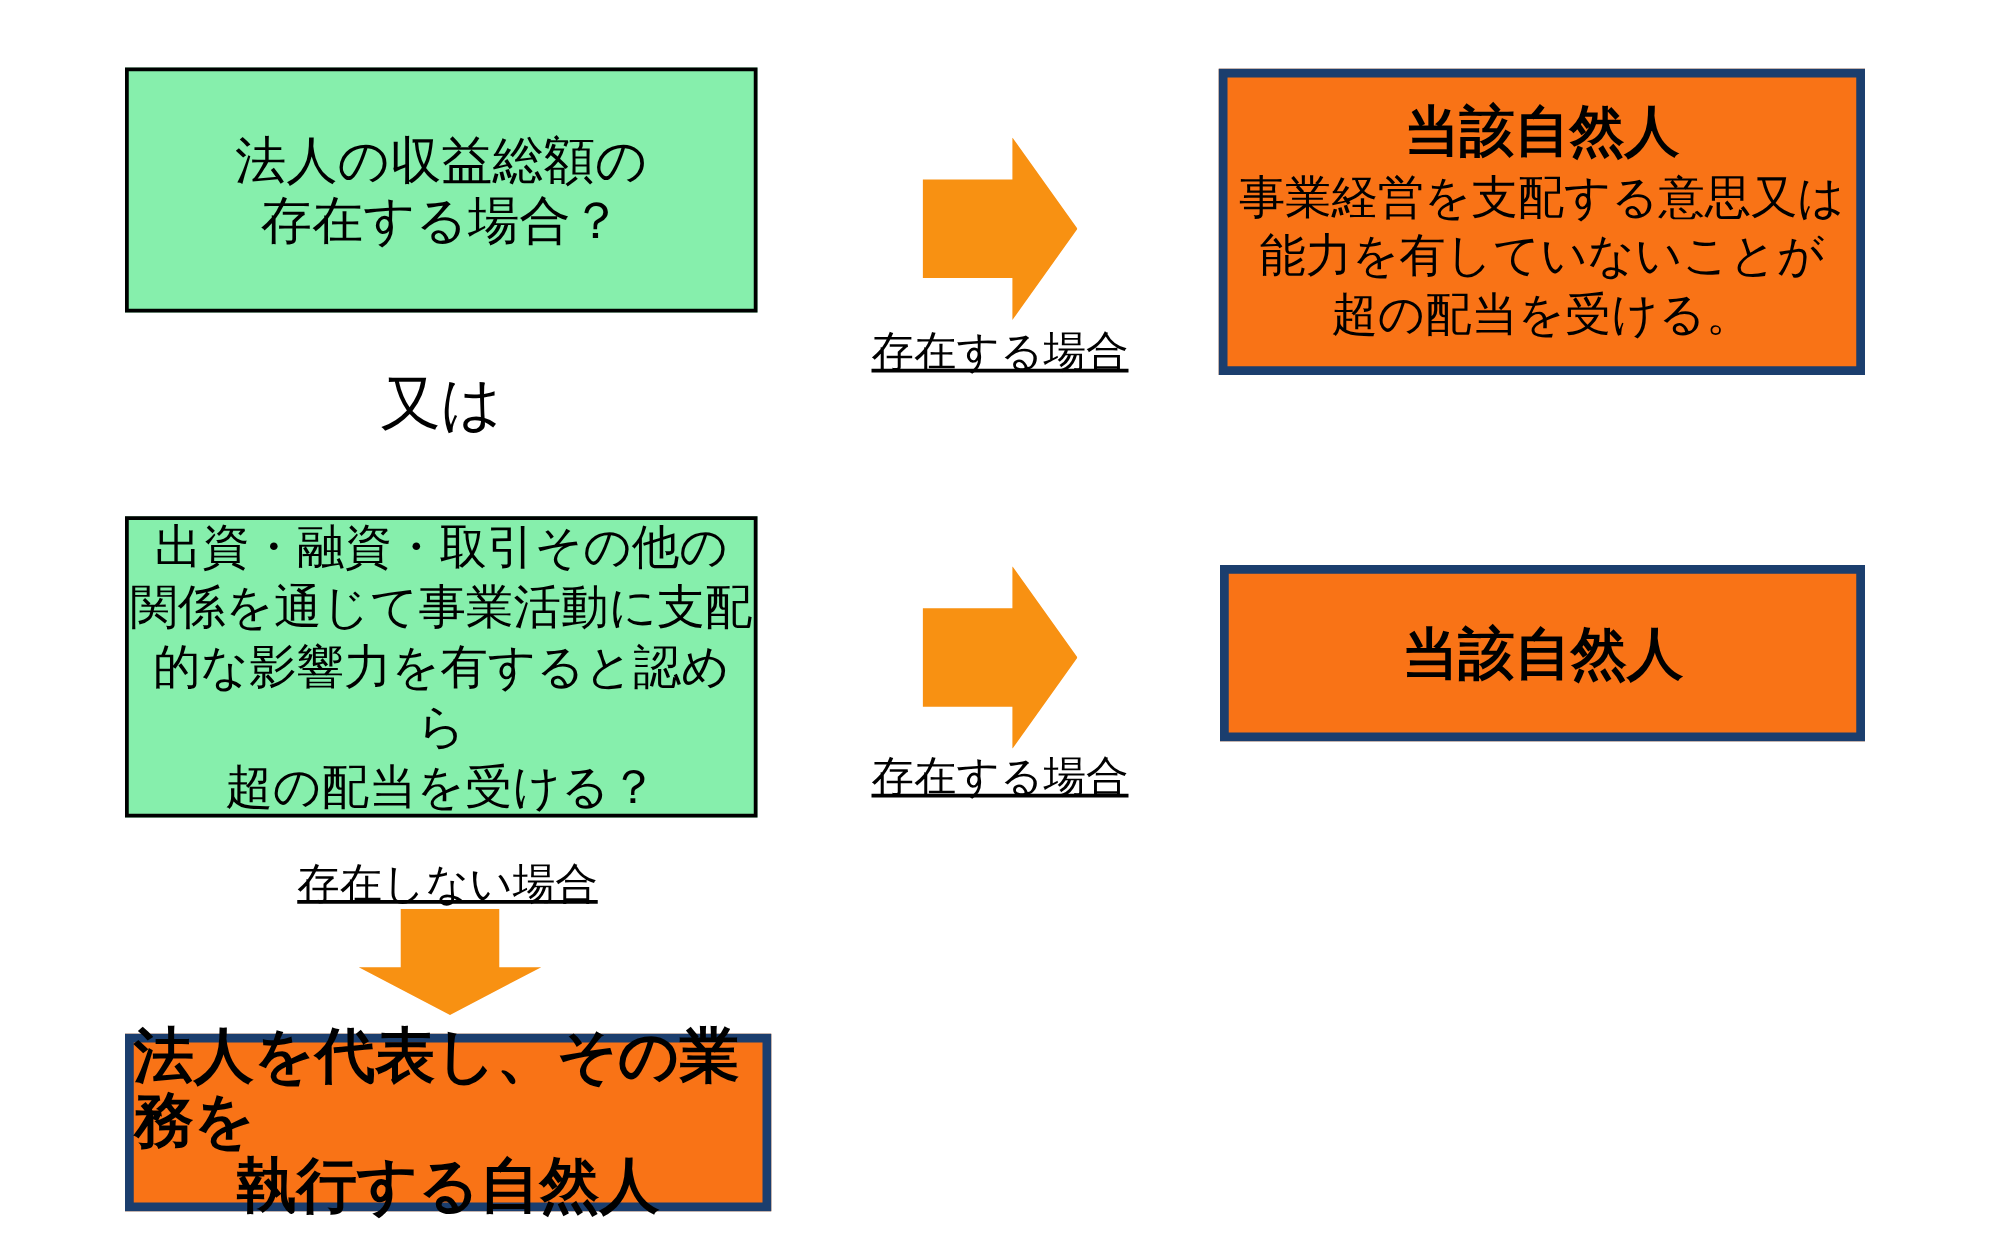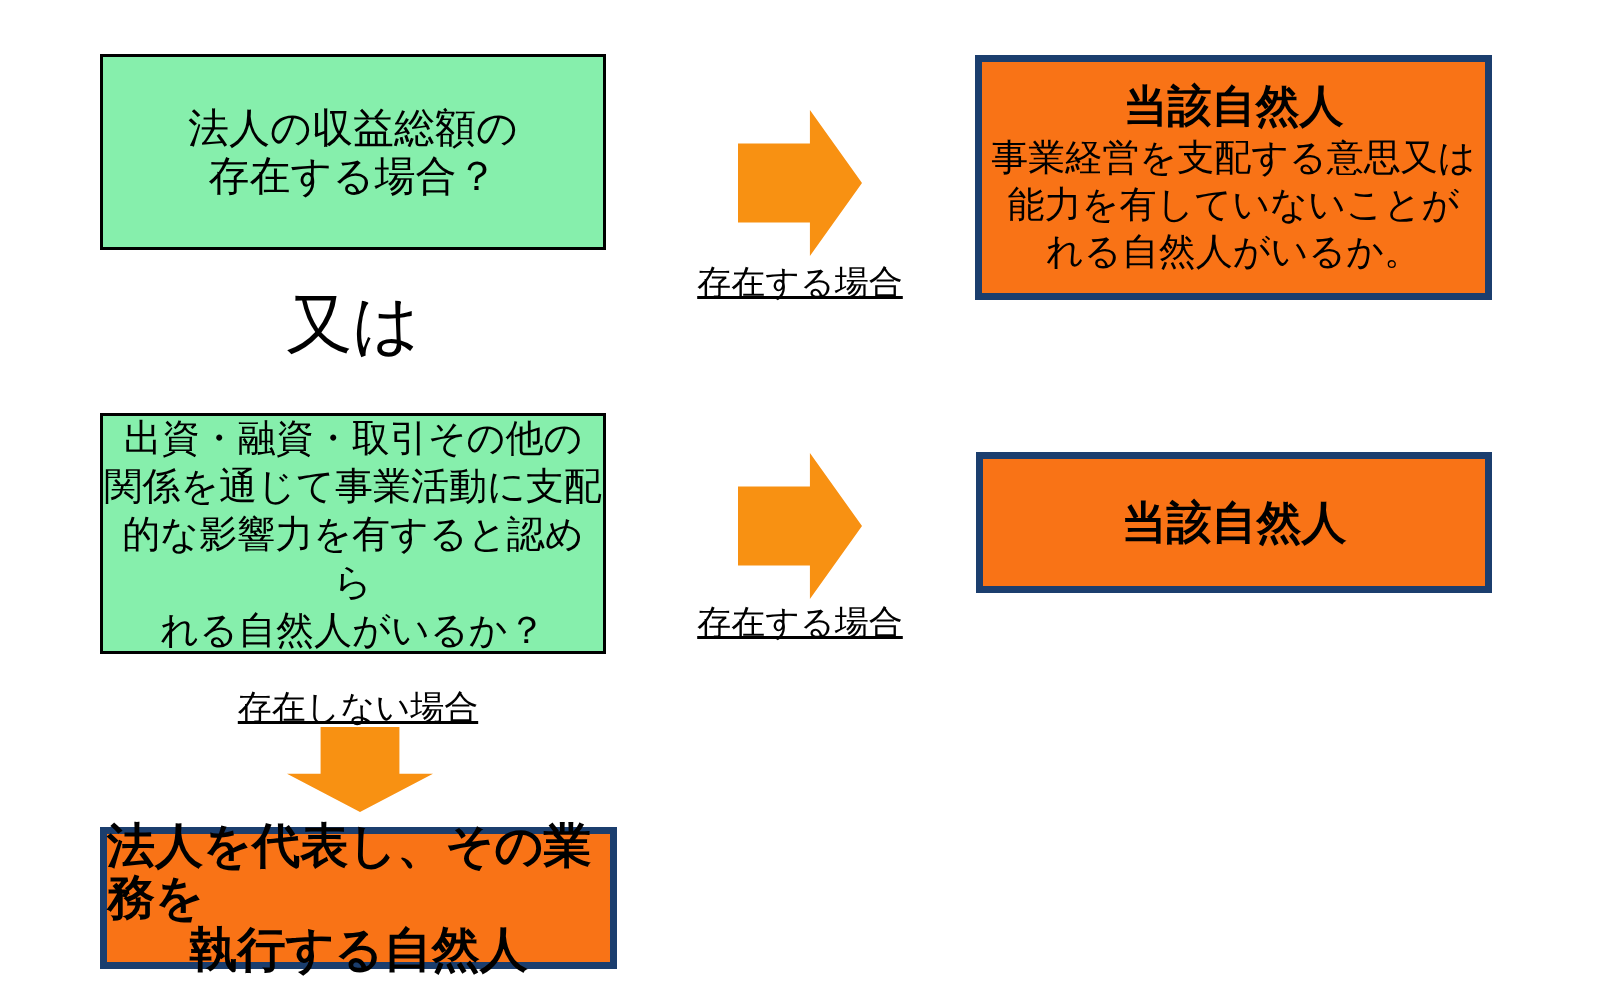--- a/index.html
+++ b/index.html
@@ -50,21 +50,21 @@
   .rbox1 .line { font-size: 37px; line-height: 47px; }
   .rbox2 { left: 976px; top: 452px; width: 516px; height: 141px; }
   .rbox2 .title { font-size: 45px; font-weight: 700; }
   .rbox3 { left: 100px; top: 827px; width: 517px; height: 142px; }
   .rbox3 .line { font-size: 48px; font-weight: 700; line-height: 52px; }
 
   
   .or-label {
     left: 100px; top: 290px; width: 506px;
     text-align: center;
-    font-size: 66px;
+    font-size: 48px;
     line-height: 68px;
   }
 
   
   .cond-label {
     width: 280px;
     text-align: center;
     font-size: 34px;
     line-height: 40px;
     text-decoration: underline;
@@ -96,34 +96,34 @@
     <div class="line">法人の収益総額の</div>
     <div class="line">存在する場合？</div>
   </div>
 
   <div class="abs or-label">又は</div>
 
   <div class="abs qbox qbox2">
     <div class="line">出資・融資・取引その他の</div>
     <div class="line">関係を通じて事業活動に支配</div>
     <div class="line">的な影響力を有すると認めら</div>
-    <div class="line">れる自然人がいるか？</div>
+    <div class="line">超の配当を受ける？</div>
   </div>
 
   <div class="abs arrow arrow-right ar1"></div>
   <div class="abs cond-label cond1">存在する場合</div>
 
   <div class="abs arrow arrow-right ar2"></div>
   <div class="abs cond-label cond2">存在する場合</div>
 
   <div class="abs rbox rbox1">
     <div class="title">当該自然人</div>
     <div class="line">事業経営を支配する意思又は</div>
     <div class="line">能力を有していないことが</div>
-    <div class="line">れる自然人がいるか。</div>
+    <div class="line">超の配当を受ける。</div>
   </div>
 
   <div class="abs rbox rbox2">
     <div class="title">当該自然人</div>
   </div>
 
   <div class="abs cond-label cond3">存在しない場合</div>
   <div class="abs arrow arrow-down"></div>
 
   <div class="abs rbox rbox3">

